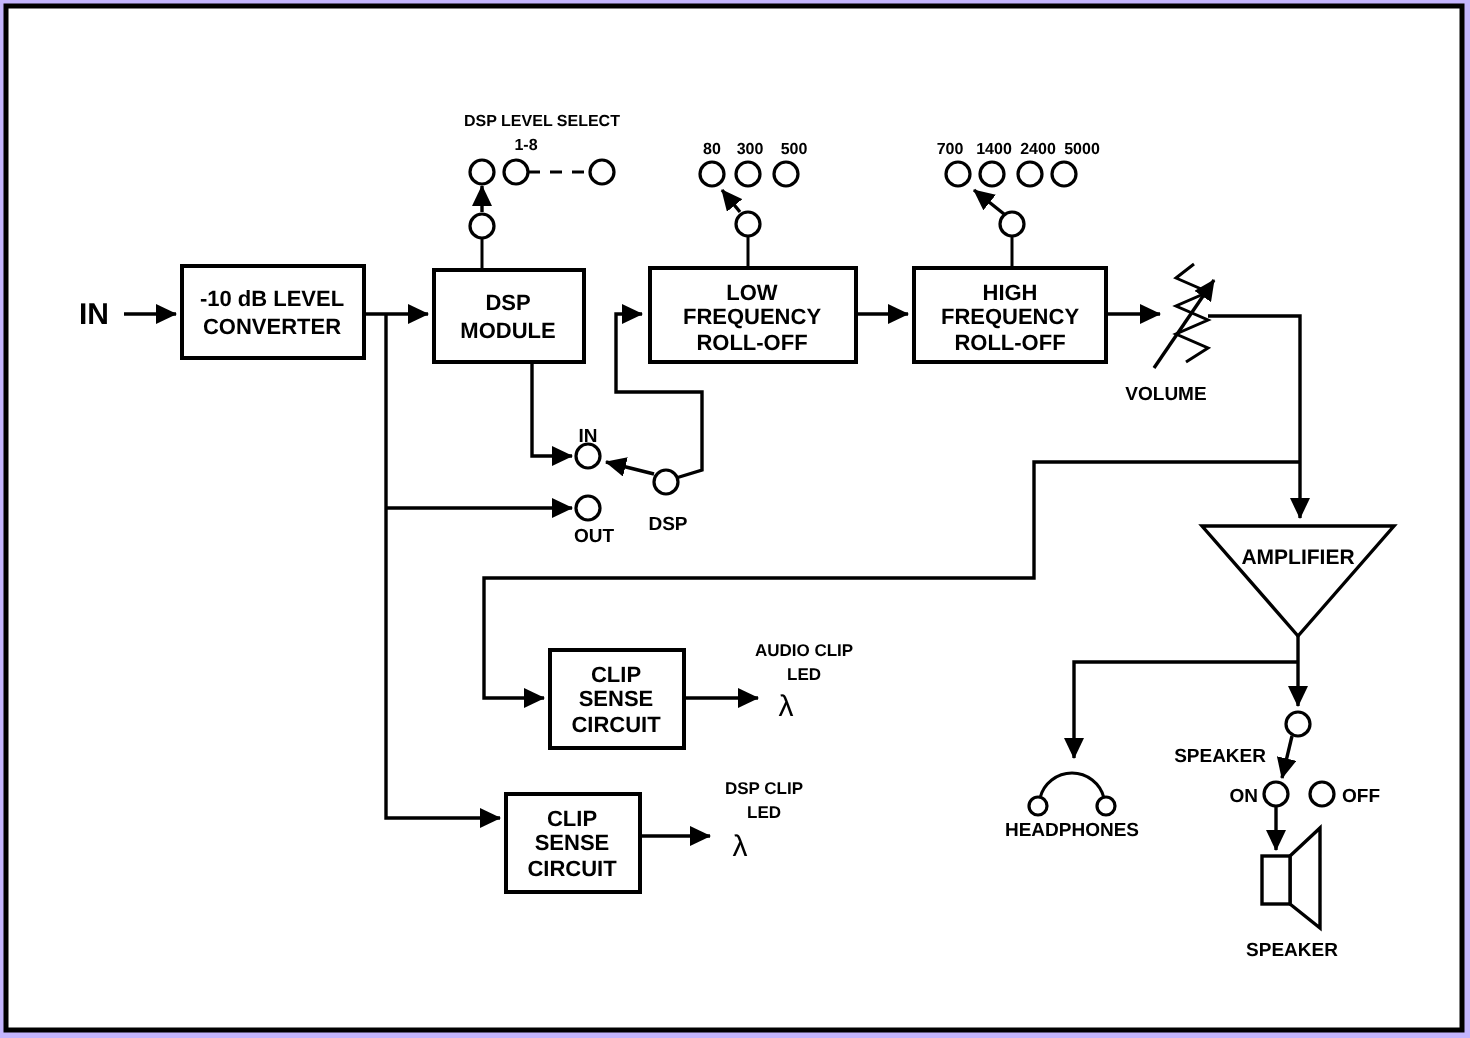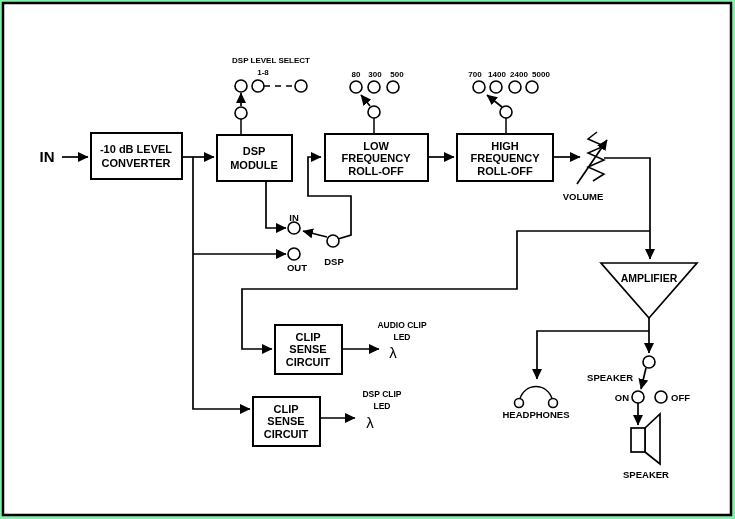--- a/index.html
+++ b/index.html
@@ -1,16 +1,16 @@
 <!DOCTYPE html>
 <html><head>
 <meta charset="utf-8">
 <style>
   html,body{margin:0;padding:0;background:#fff;}
-  .stage{position:relative;width:735px;height:519px;background:#86efac;overflow:hidden;}
+  .stage{position:relative;width:735px;height:519px;background:#c4b5fd;overflow:hidden;}
   svg{display:block;}
   text{font-family:"Liberation Sans","DejaVu Sans",sans-serif;font-weight:bold;fill:#000;}
   .t15{font-size:15px;}
   .t11{font-size:11px;}
   .t105{font-size:10.5px;}
   .t95{font-size:9.5px;}
   .t85{font-size:8.5px;}
   .t8{font-size:8px;}
   .lam{font-size:15px;font-weight:normal;}
   .mid{text-anchor:middle;}

